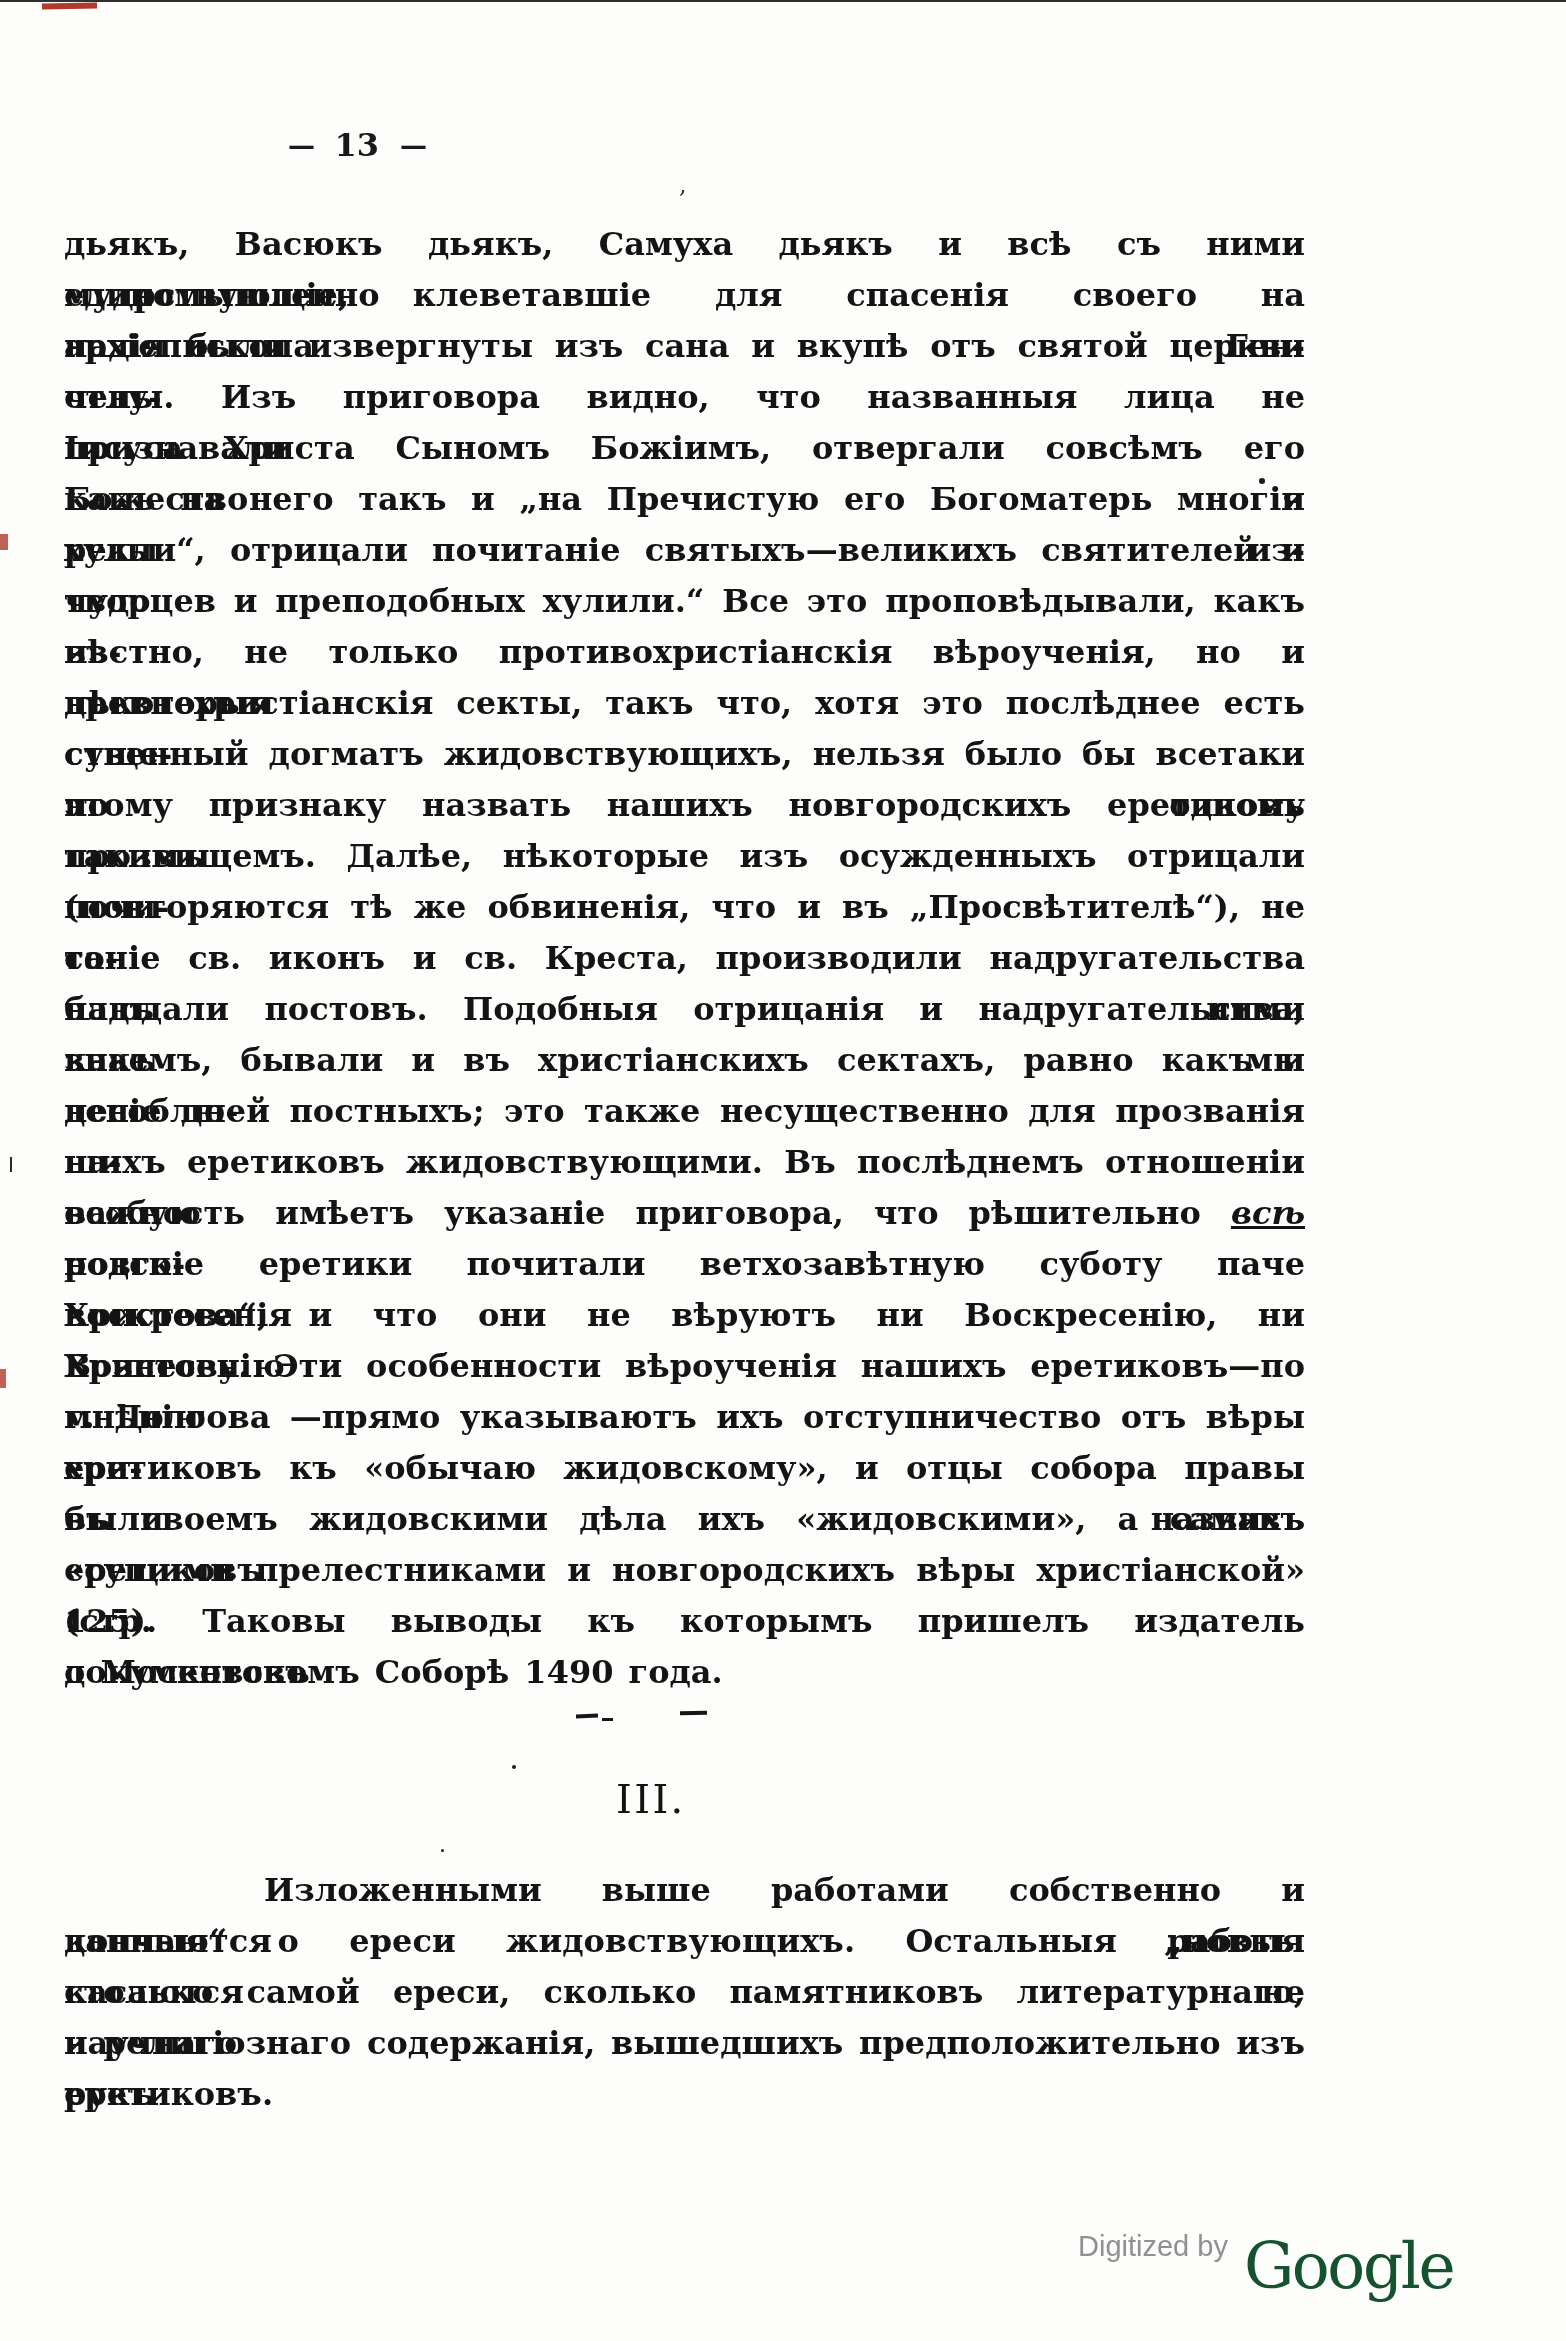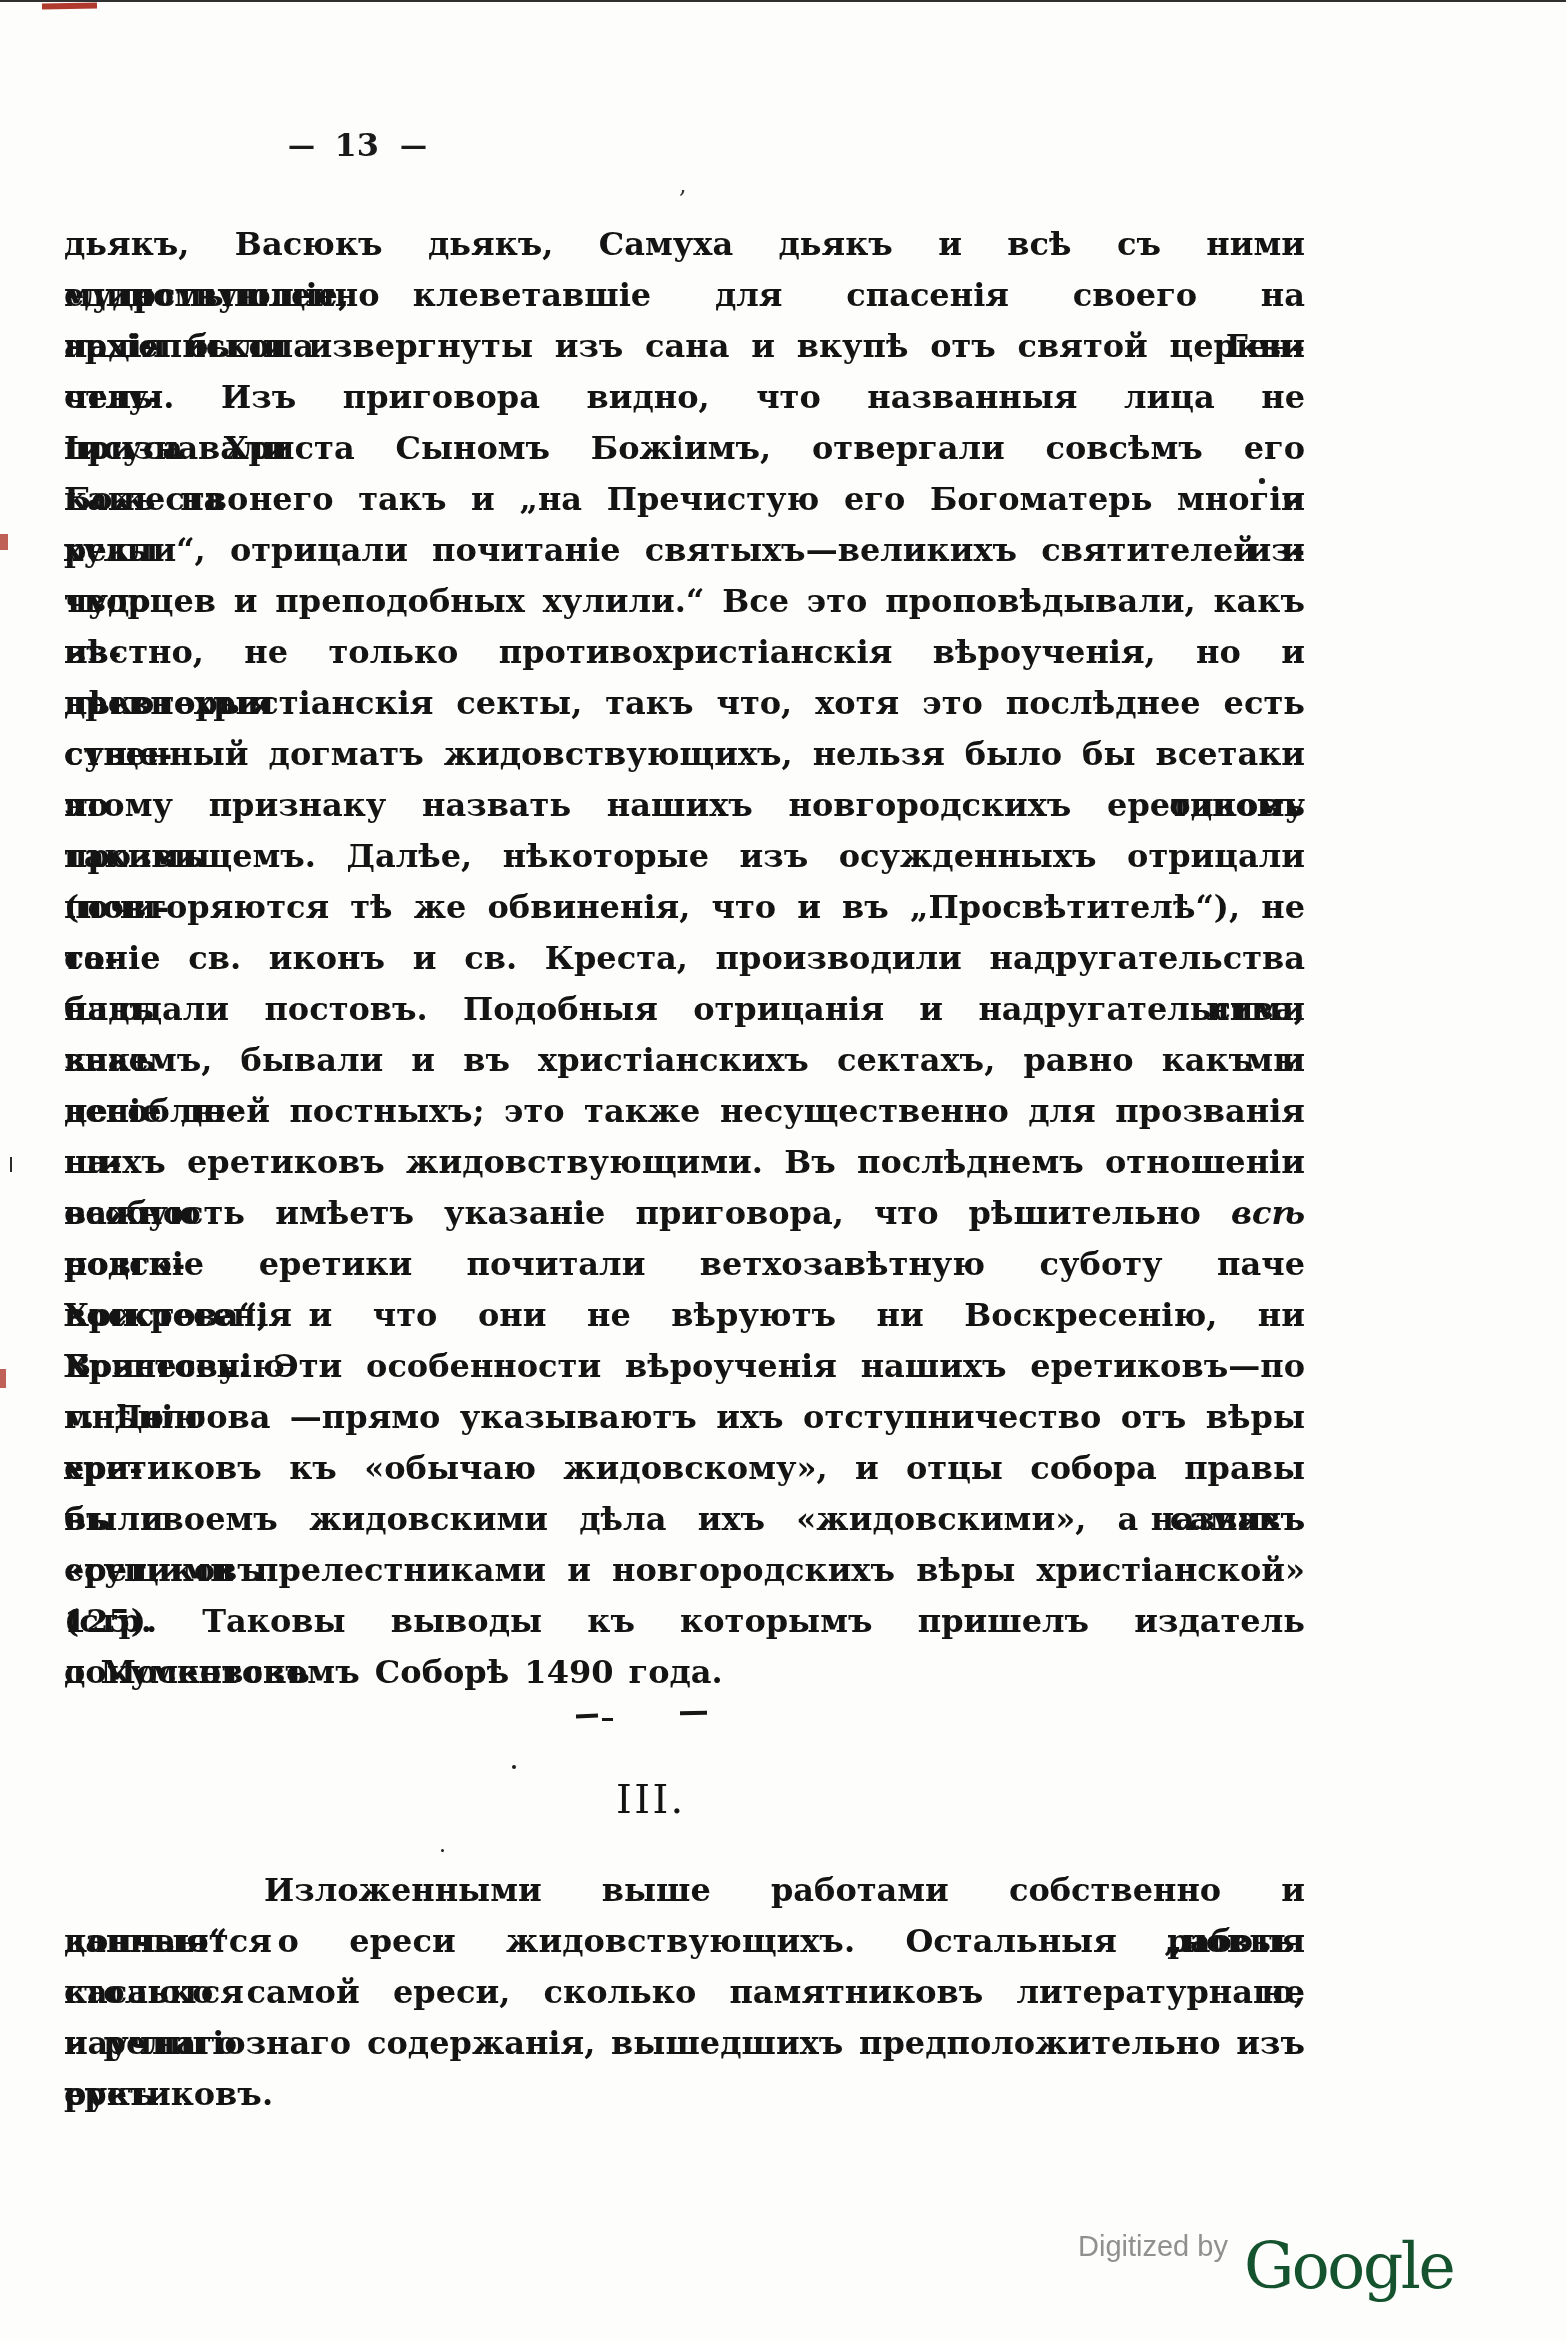--- a/index.html
+++ b/index.html
@@ -39,21 +39,21 @@
     word-spacing:4px;
   }
   .para1{top:219px;}
   .para2{top:1865px;}
   .tline{
     height:51px;
     text-align:justify;text-align-last:justify;
     text-justify:inter-word;
     white-space:normal;overflow:visible;
   }
-  .tline i{font-style:italic;font-weight:600;}
+  .tline i{font-style:italic;font-weight:600;text-decoration:underline;}
   .tline.line-last{text-align-last:left;}
   .para2 .tline.line-first{text-indent:200px;}
 
   .separator{position:absolute;}
   .sep1{left:576px;top:1714px;width:22px;height:4px;background:#161616;transform:rotate(-2deg);}
   .sep2{left:602px;top:1718px;width:10.5px;height:3.2px;background:#161616;}
   .sep3{left:680px;top:1711px;width:27px;height:4px;background:#161616;transform:rotate(-1deg);}
 
   .section-heading{
     position:absolute;left:616px;top:1776px;

